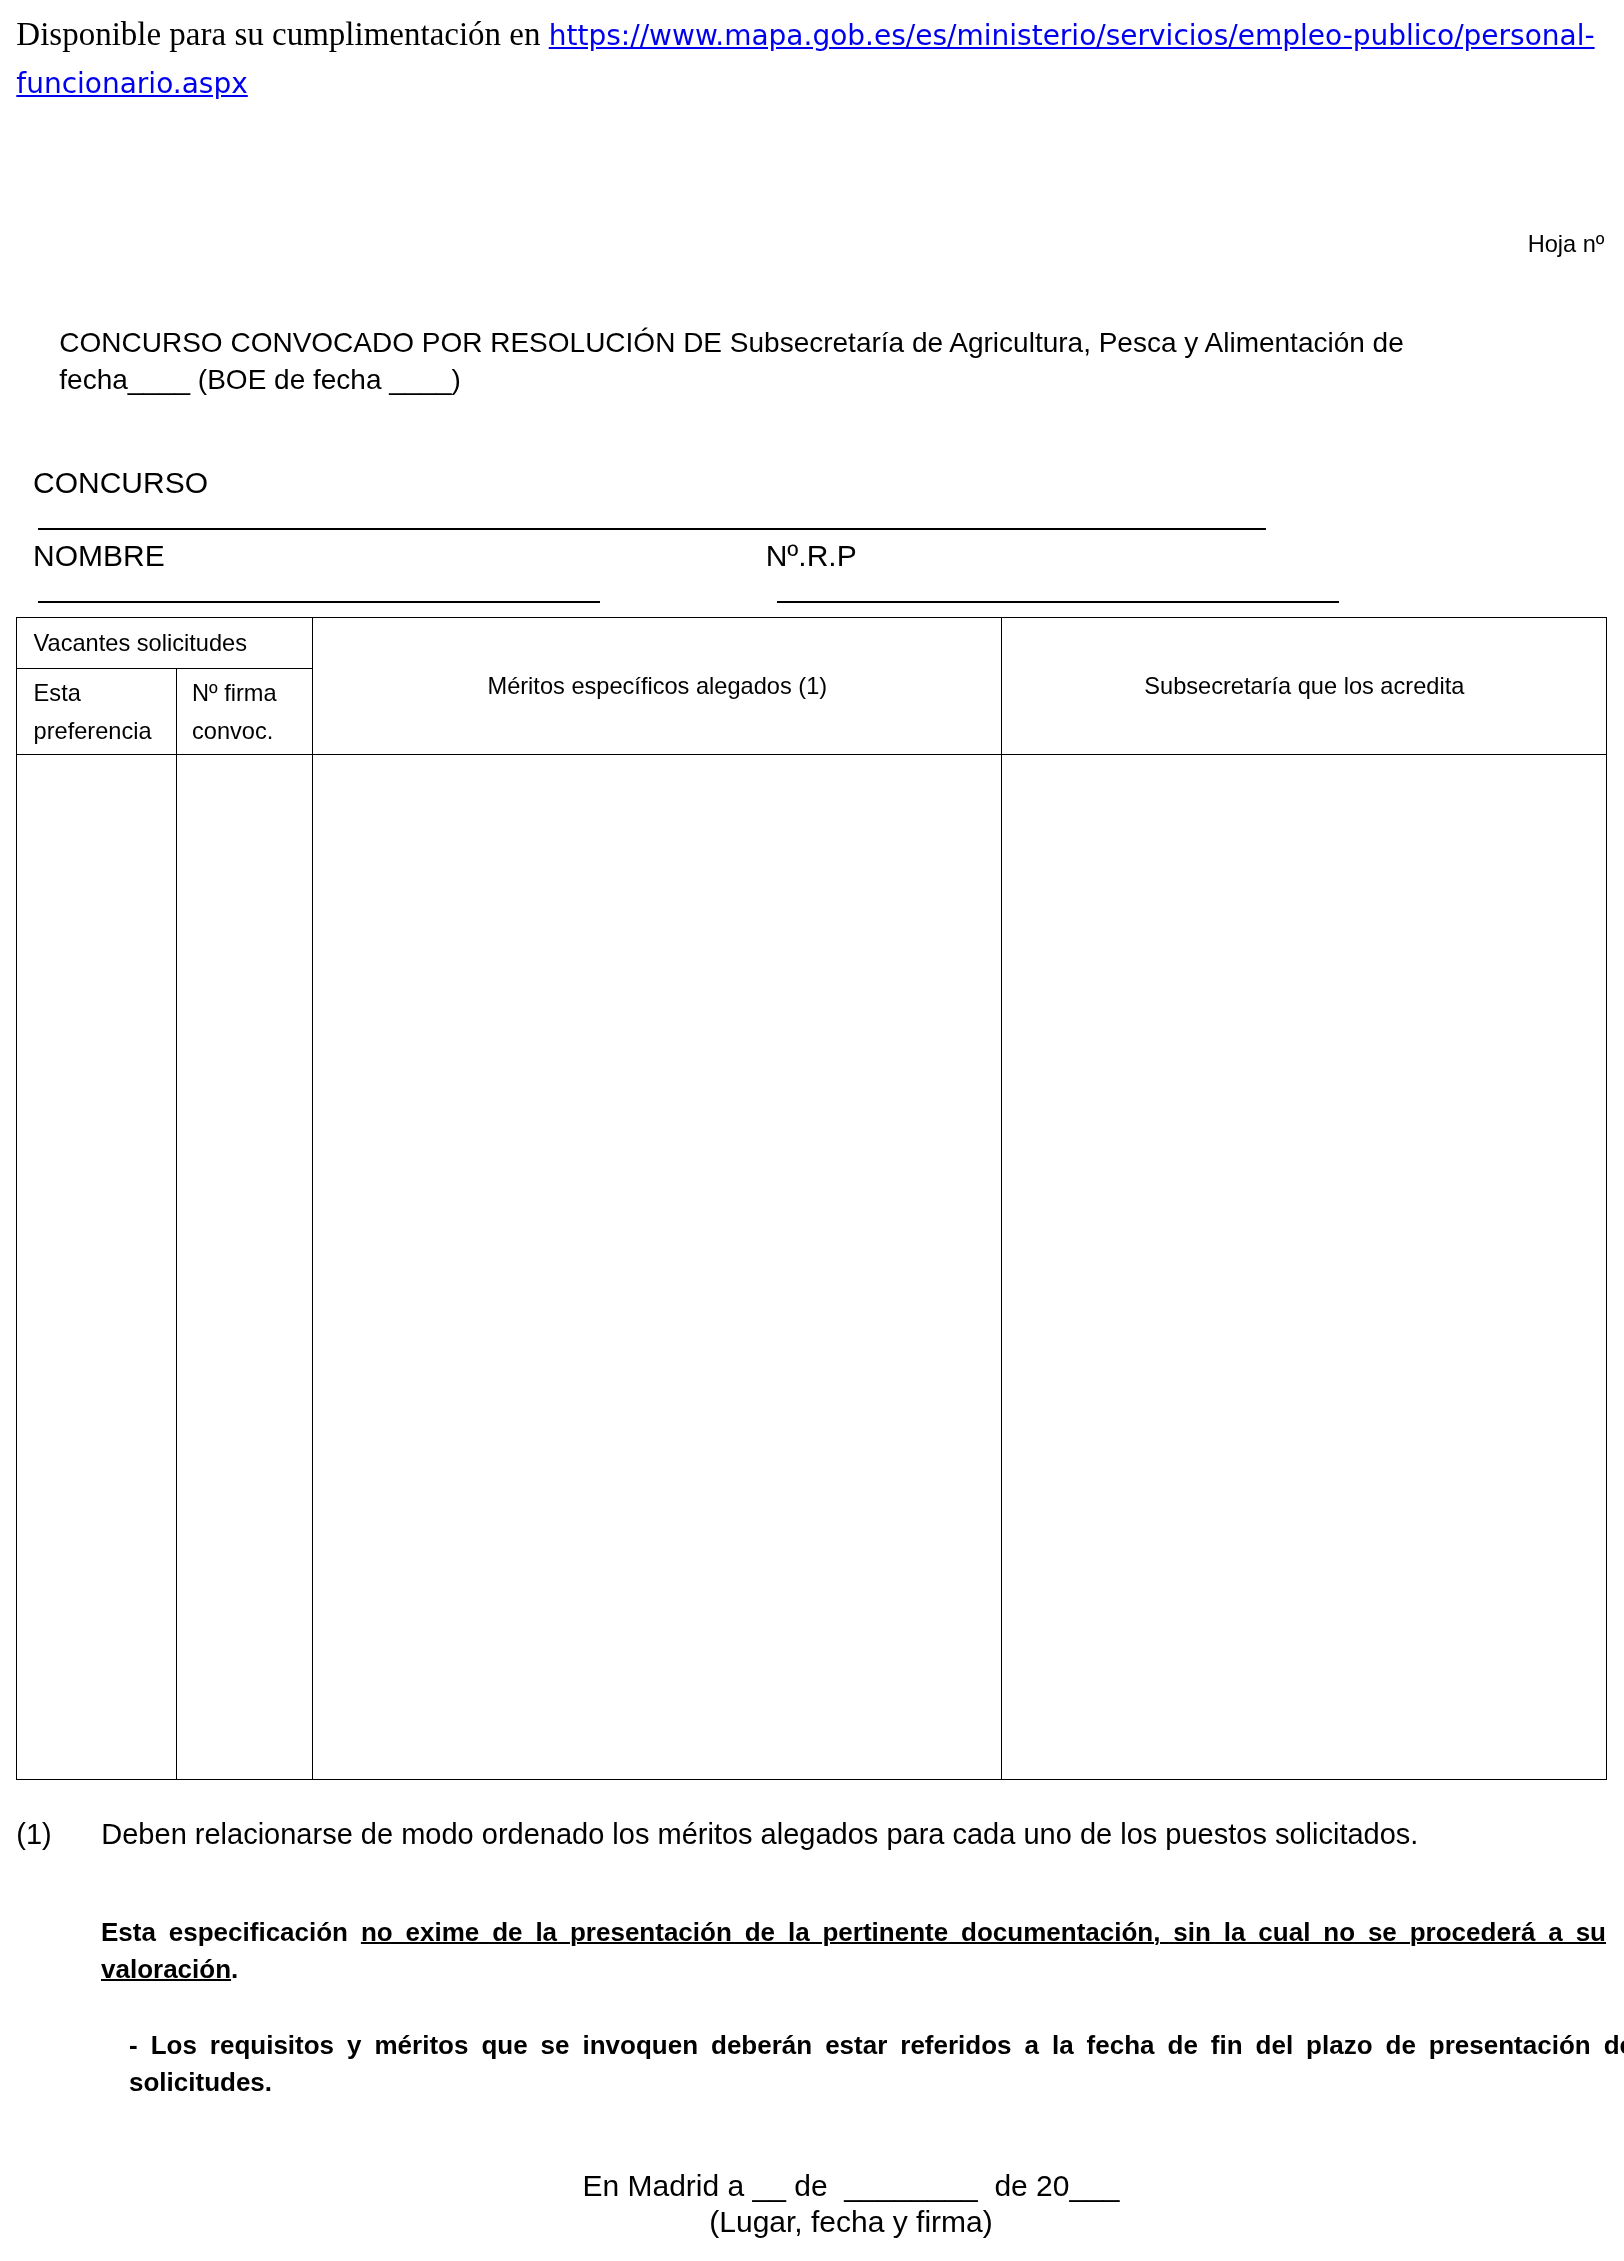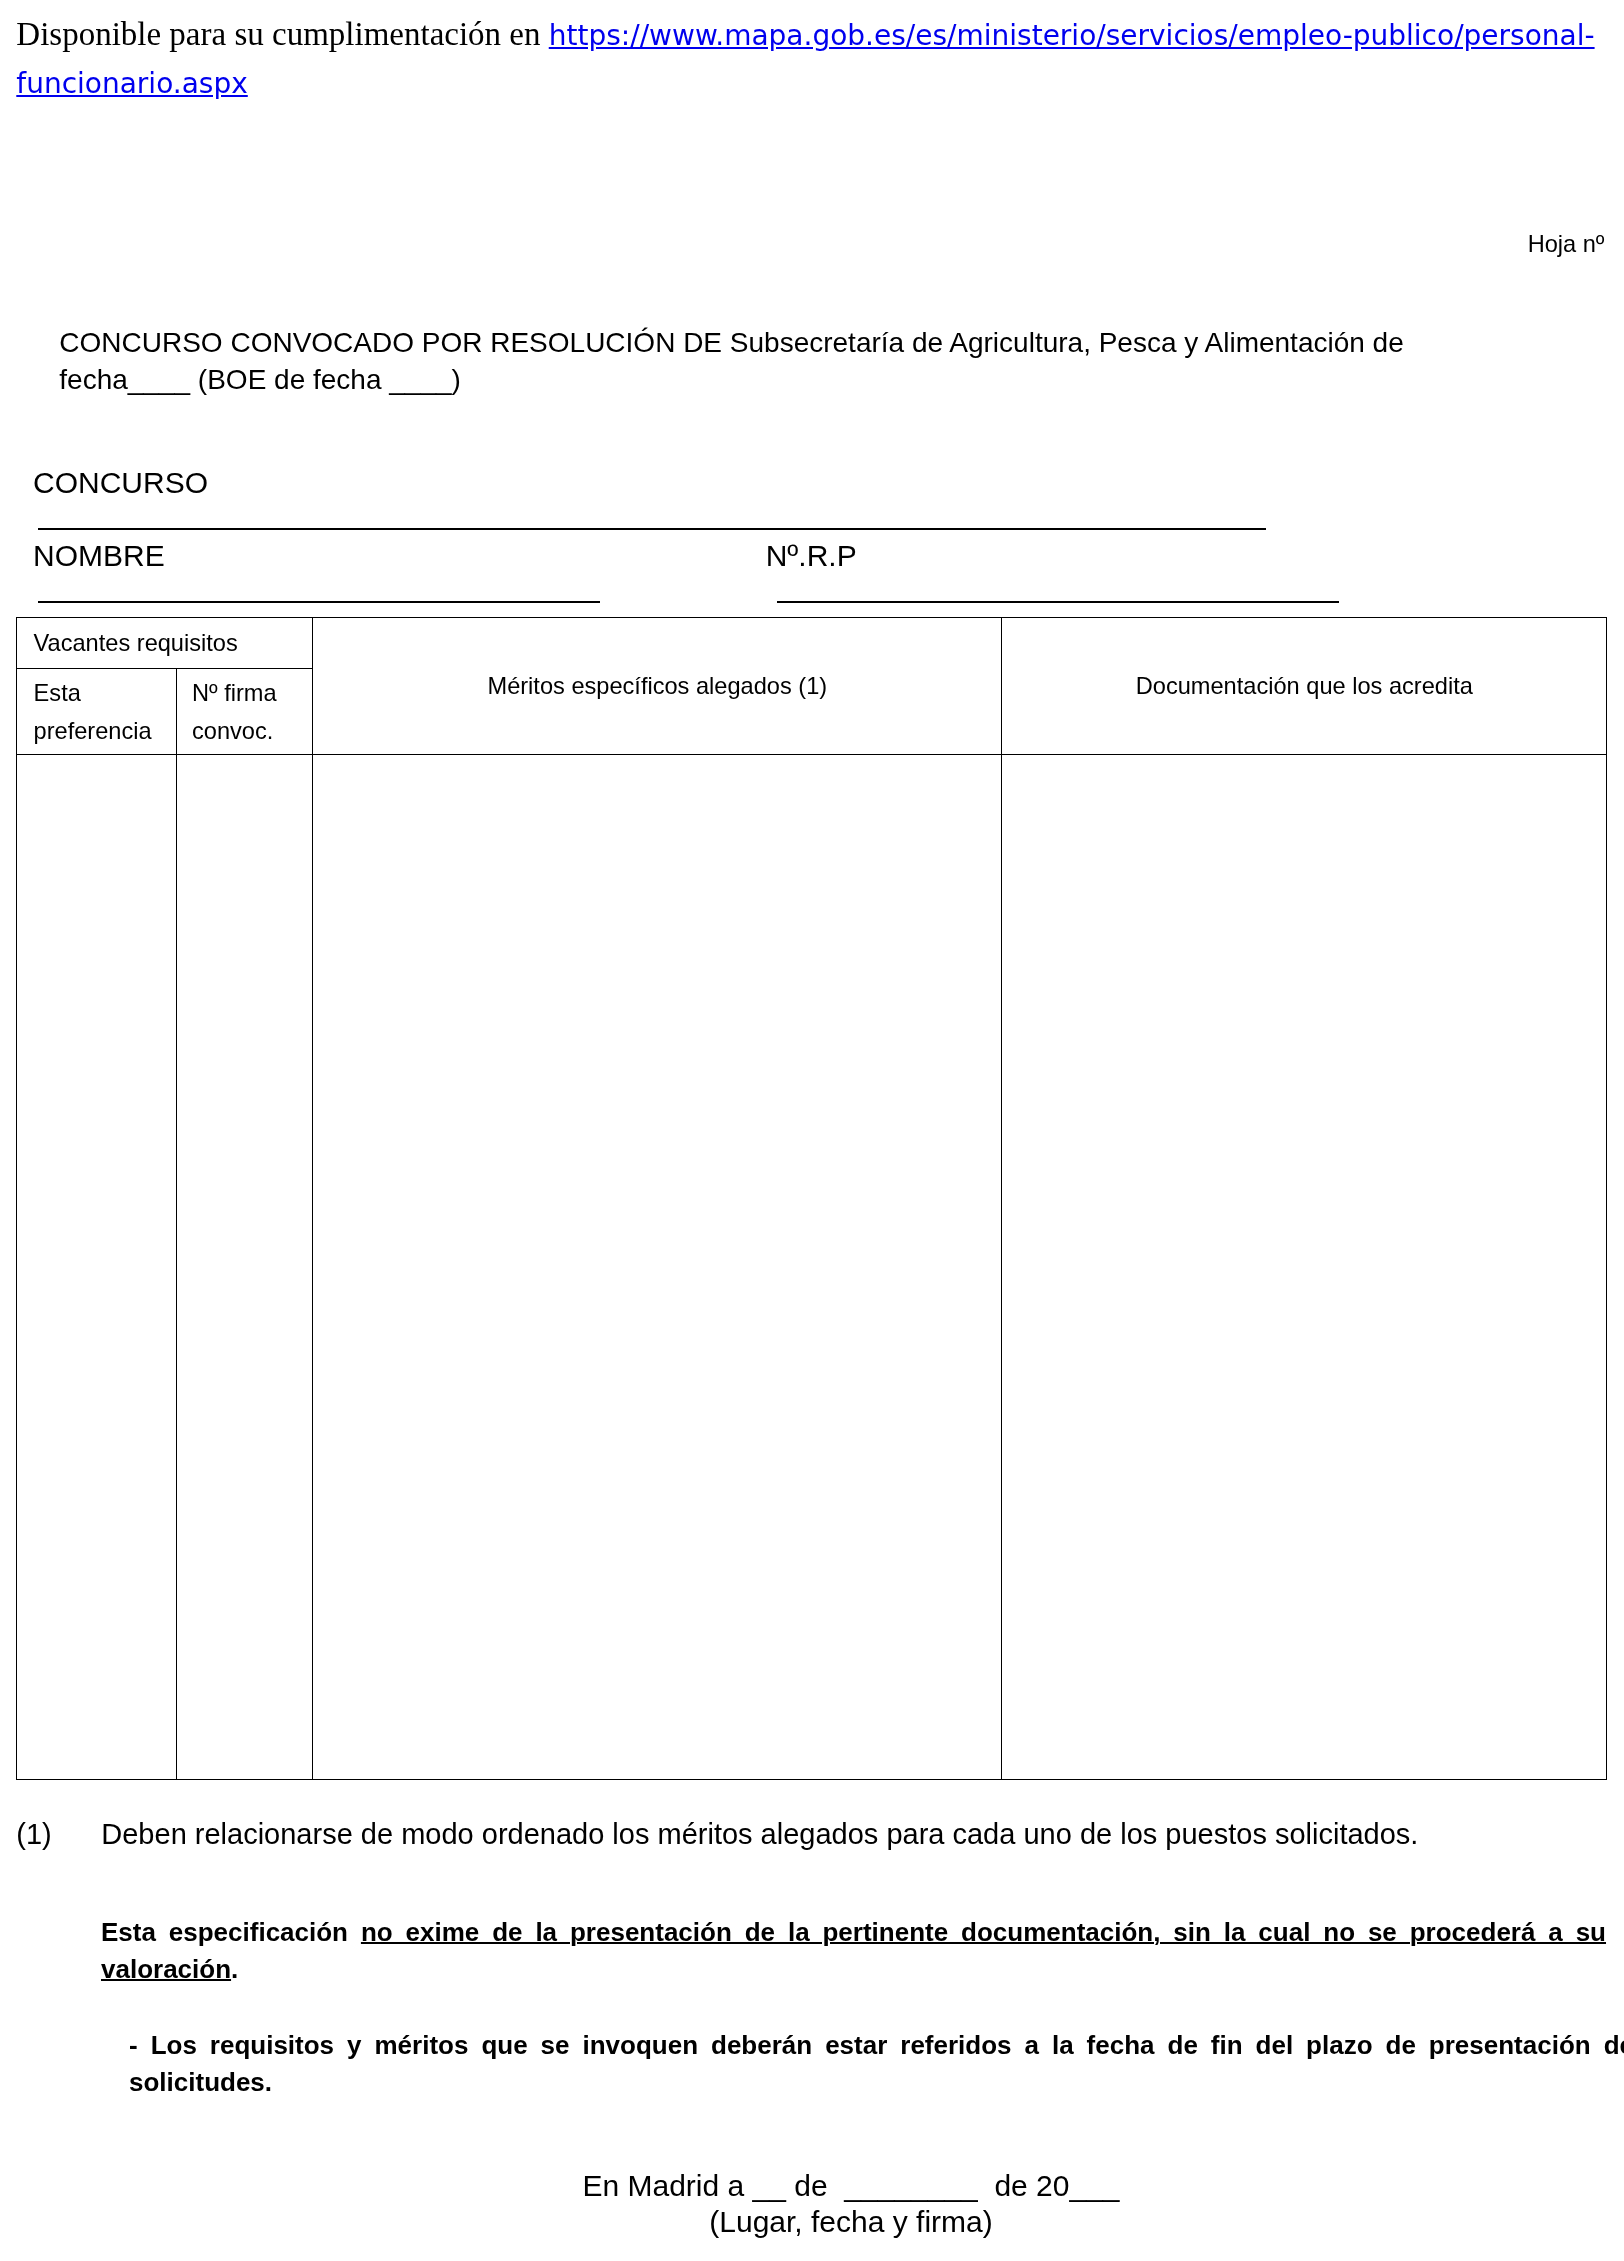--- a/index.html
+++ b/index.html
@@ -79,23 +79,23 @@
 
 <table class="meritos">
   <colgroup>
     <col style="width:160px">
     <col style="width:136px">
     <col style="width:689px">
     <col style="width:605px">
   </colgroup>
   <tbody>
       <tr style="height:51px;">
-    <td colspan="2">Vacantes requisitos</td>
+    <td colspan="2">Vacantes solicitudes</td>
     <td rowspan="2" class="center">Méritos específicos alegados (1)</td>
-    <td rowspan="2" class="center">Documentación que los acredita</td>
+    <td rowspan="2" class="center">Subsecretaría que los acredita</td>
   </tr>
   <tr style="height:86px;">
     <td style="padding-left:16.3px;">
       <span>Esta</span><br>
       <span>preferencia</span>
     </td>
     <td style="padding-left:14.7px;">
       <span>Nº firma</span><br>
       <span>convoc.</span>
     </td>

